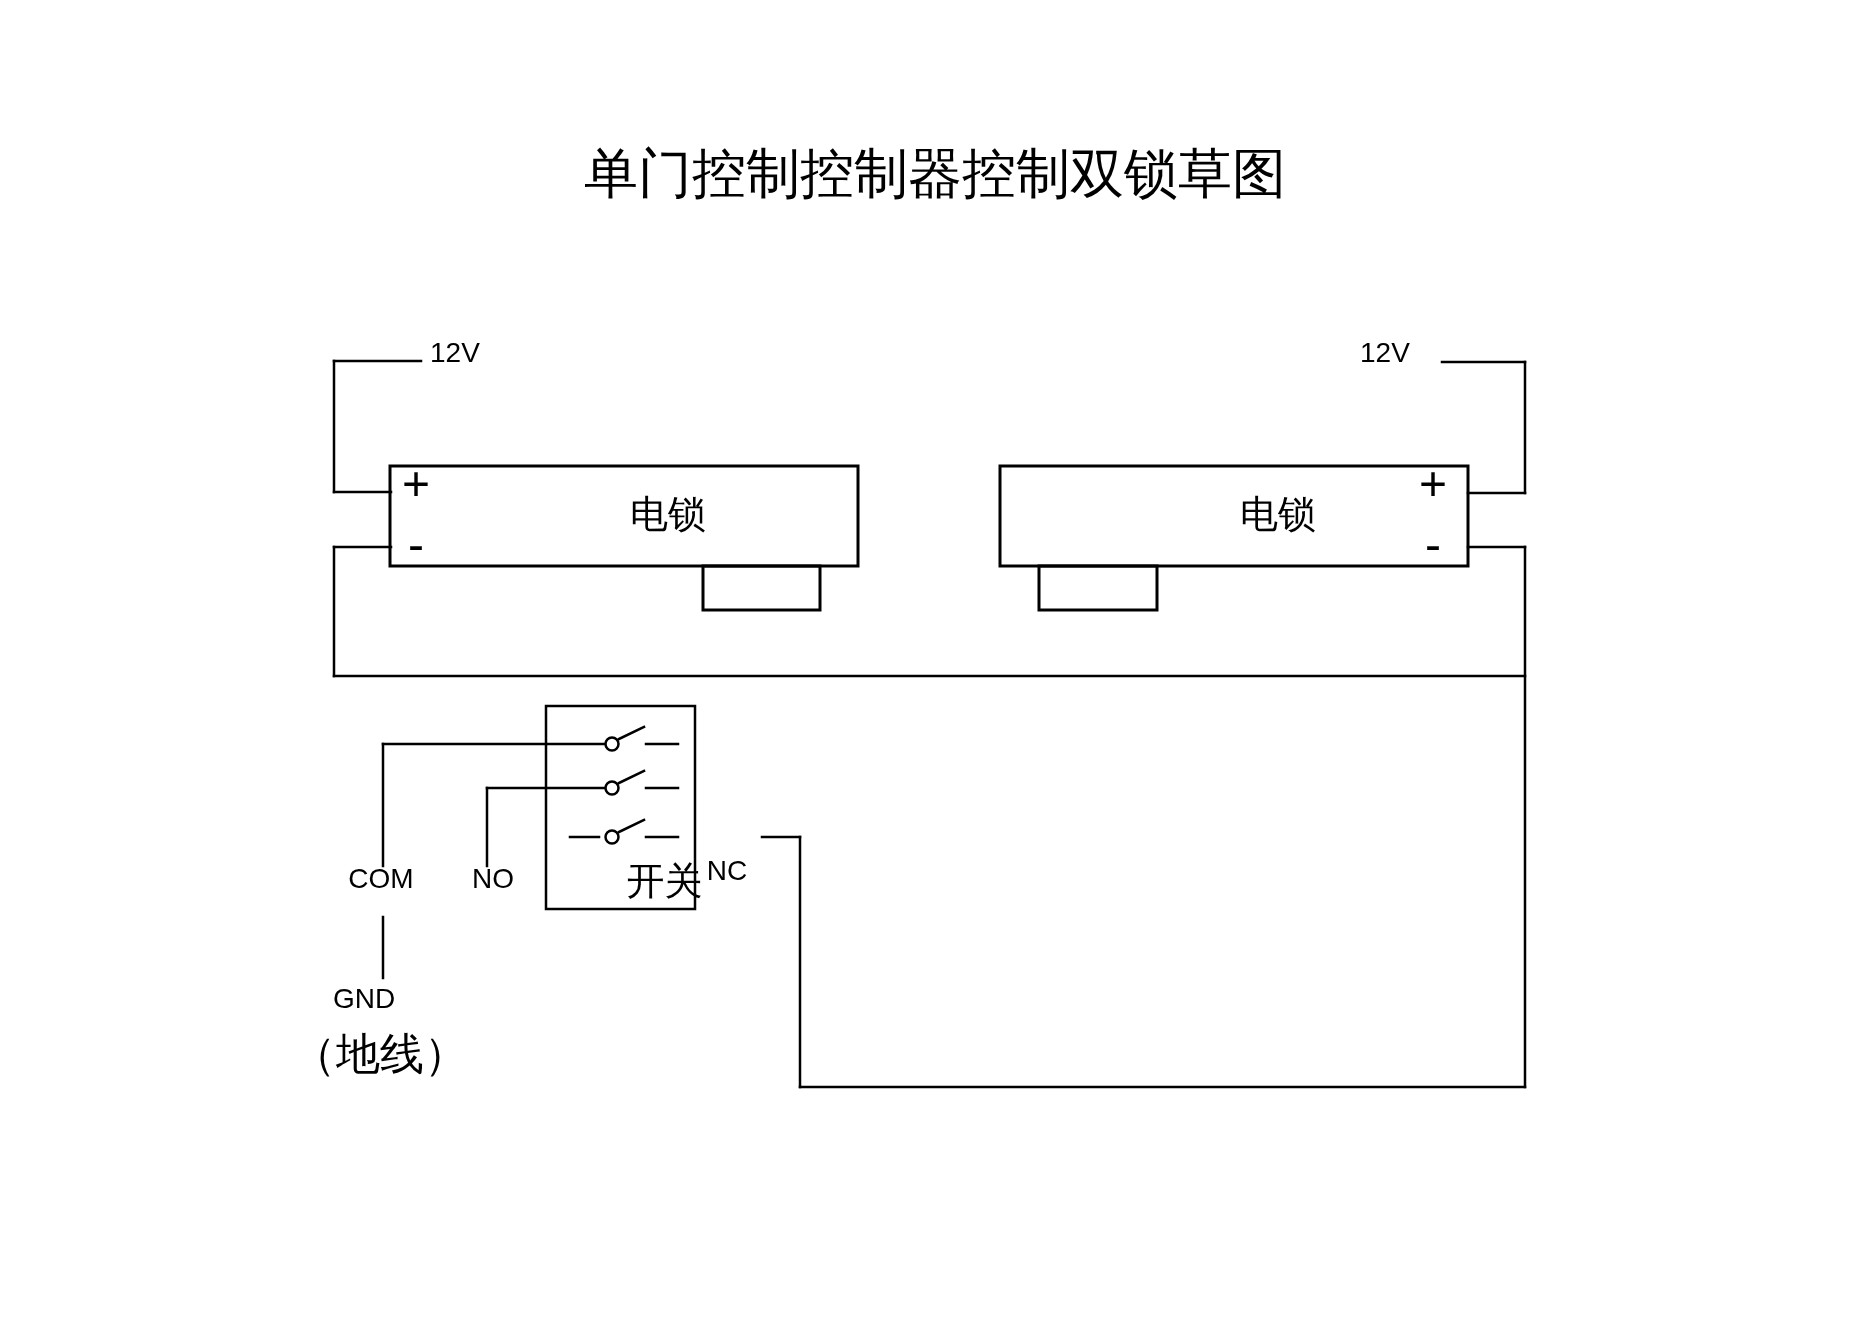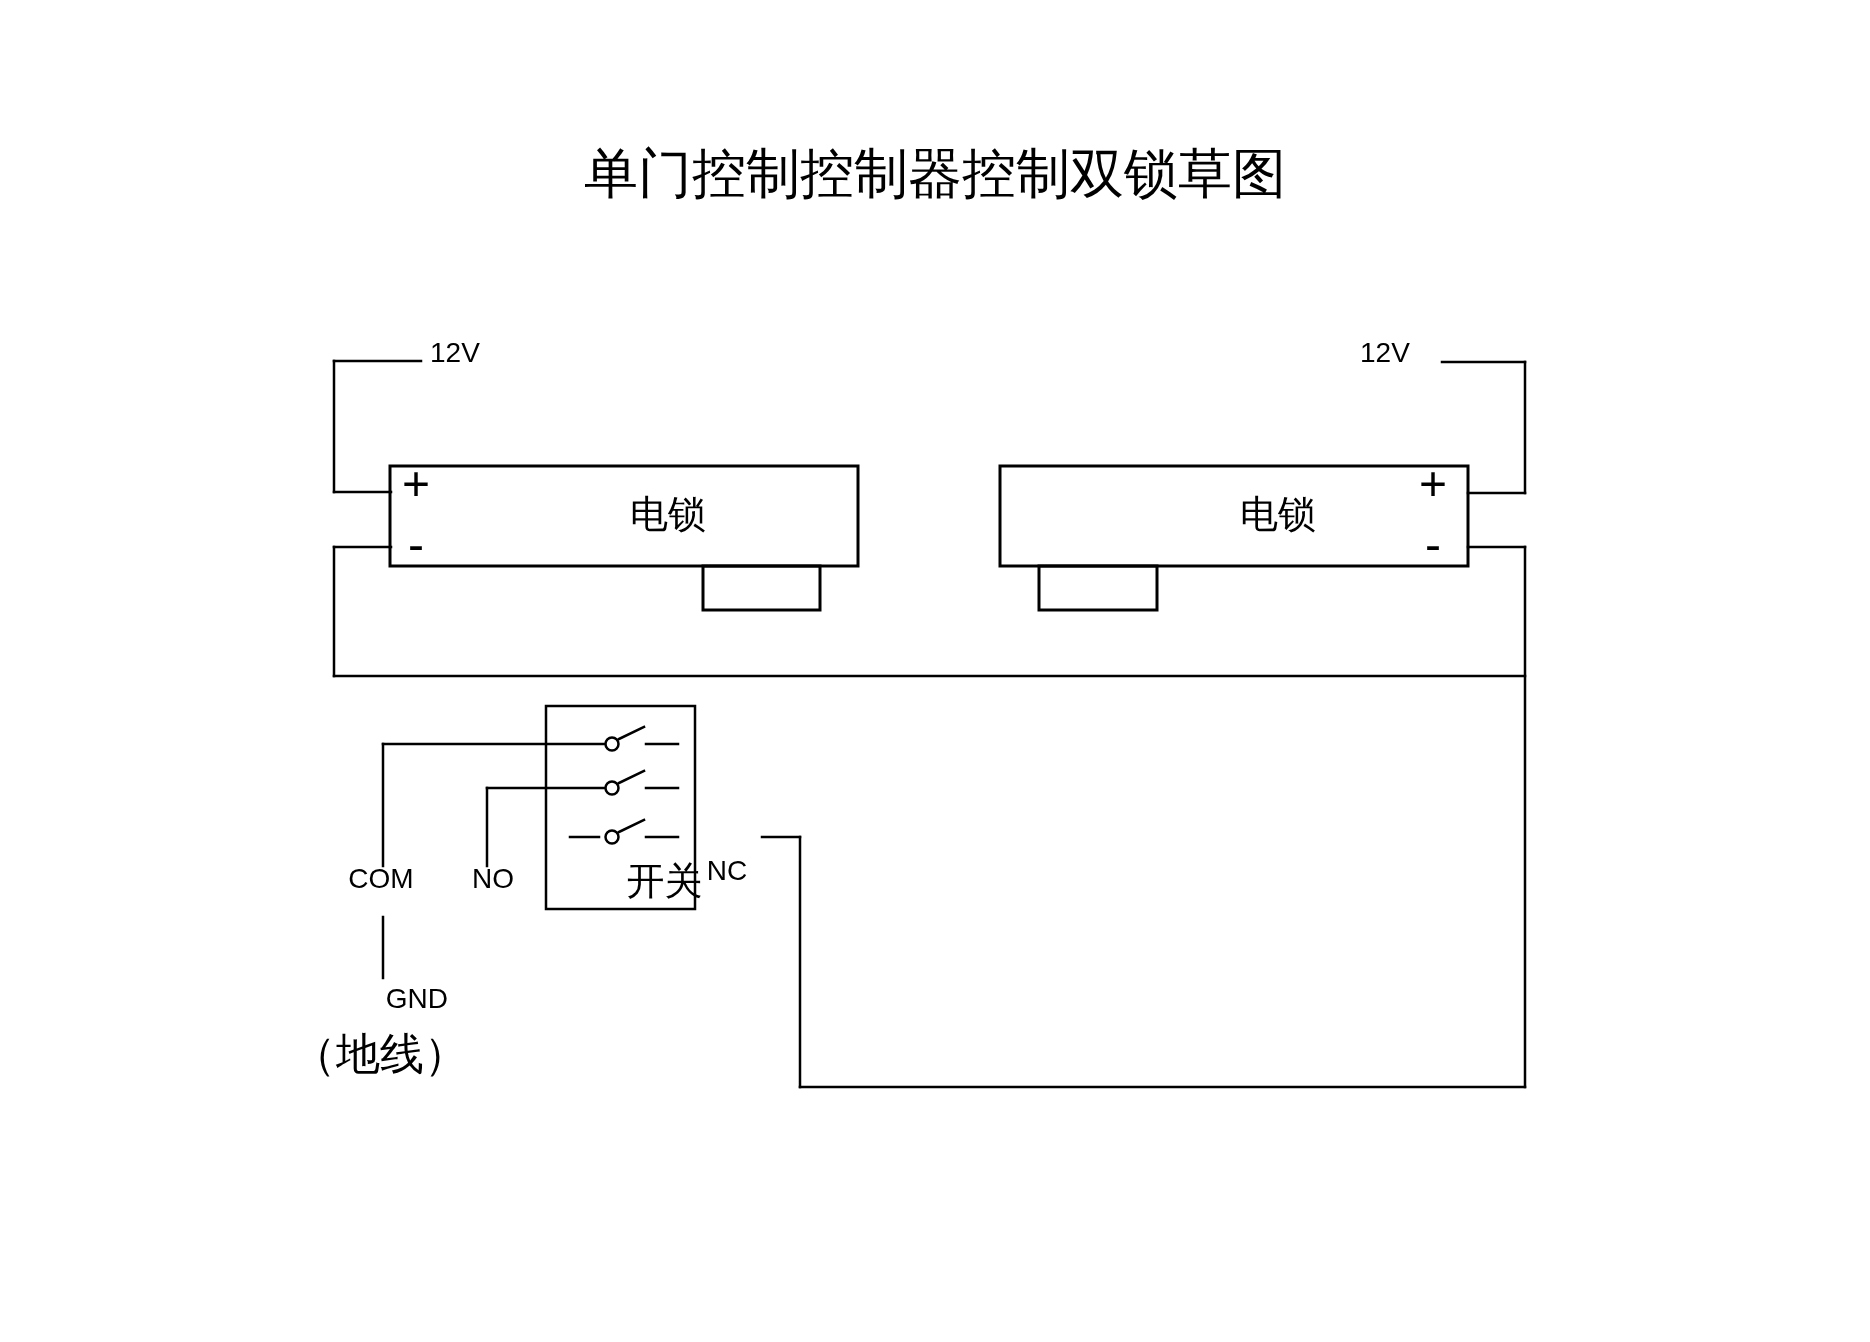--- a/index.html
+++ b/index.html
@@ -84,16 +84,16 @@
 
   <div class="lbl cjk center" style="left:1000px; top:495px; width:468px;">电锁</div>
   <div class="lbl sign center" style="left:1413px; top:460px; width:40px;">+</div>
   <div class="lbl sign center" style="left:1413px; top:521px; width:40px;">-</div>
 
   <div class="lbl cjk center" style="left:546px; top:862px; width:149px;">开关</div>
 
   <div class="lbl latin center" style="left:321px; top:865px; width:120px;">COM</div>
   <div class="lbl latin center" style="left:433px; top:865px; width:120px;">NO</div>
   <div class="lbl latin center" style="left:667px; top:814px; width:120px;margin-top:43px;">NC</div>
-  <div class="lbl latin center" style="left:328px; top:985px; width:120px;text-align:right;">GND</div>
+  <div class="lbl latin center" style="left:304px; top:985px; width:120px;">GND</div>
   <div class="lbl note center" style="left:290px; top:1032px; width:180px;">（地线）</div>
 
 </div>
 
 </body></html>

